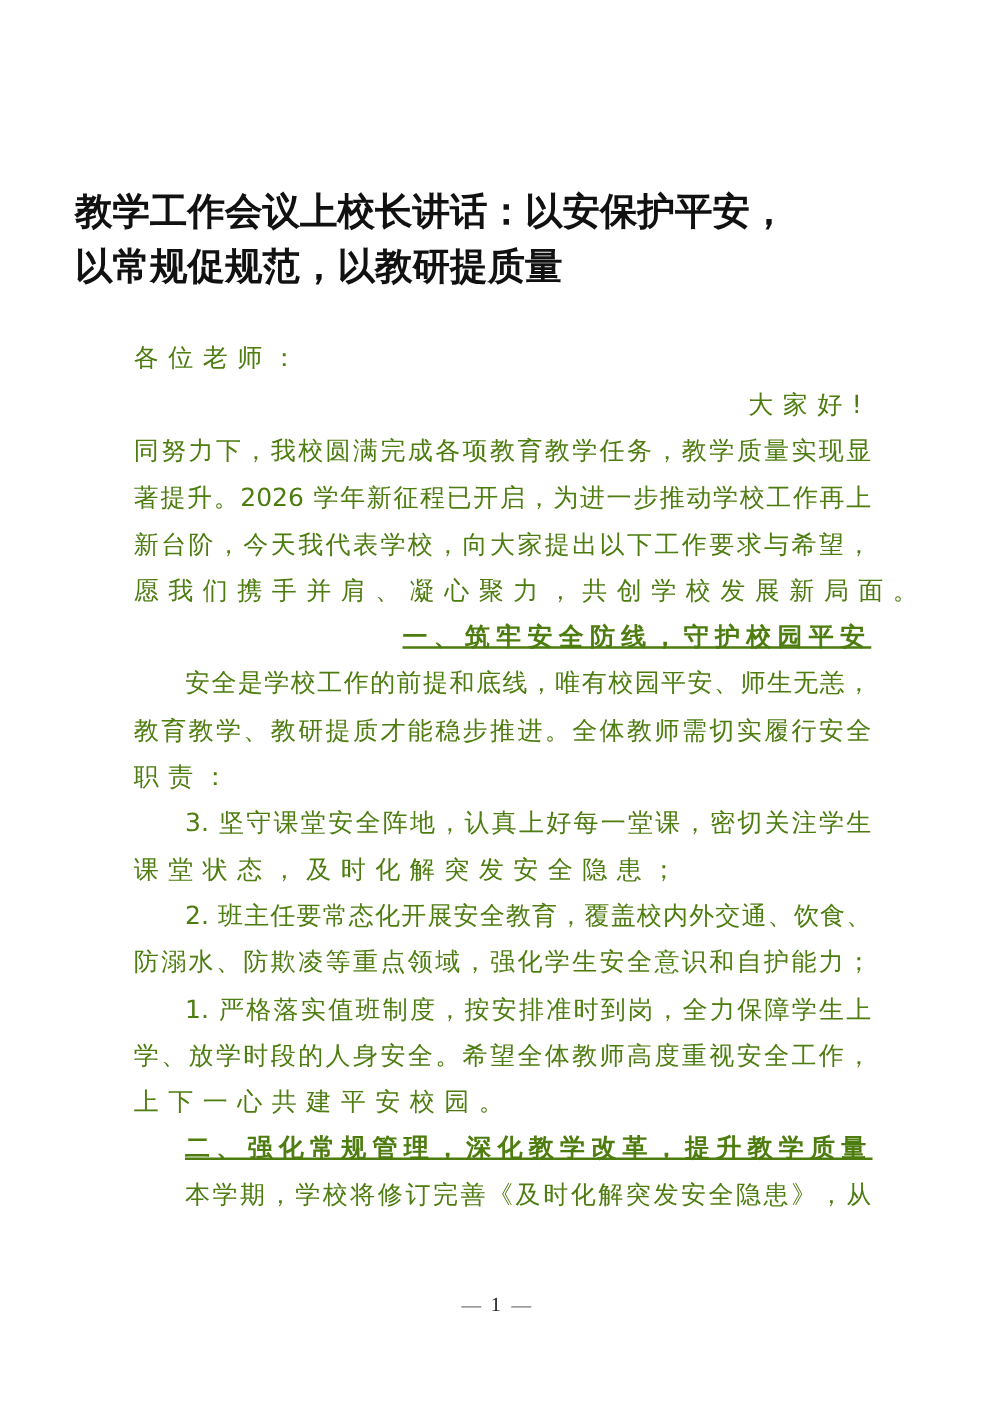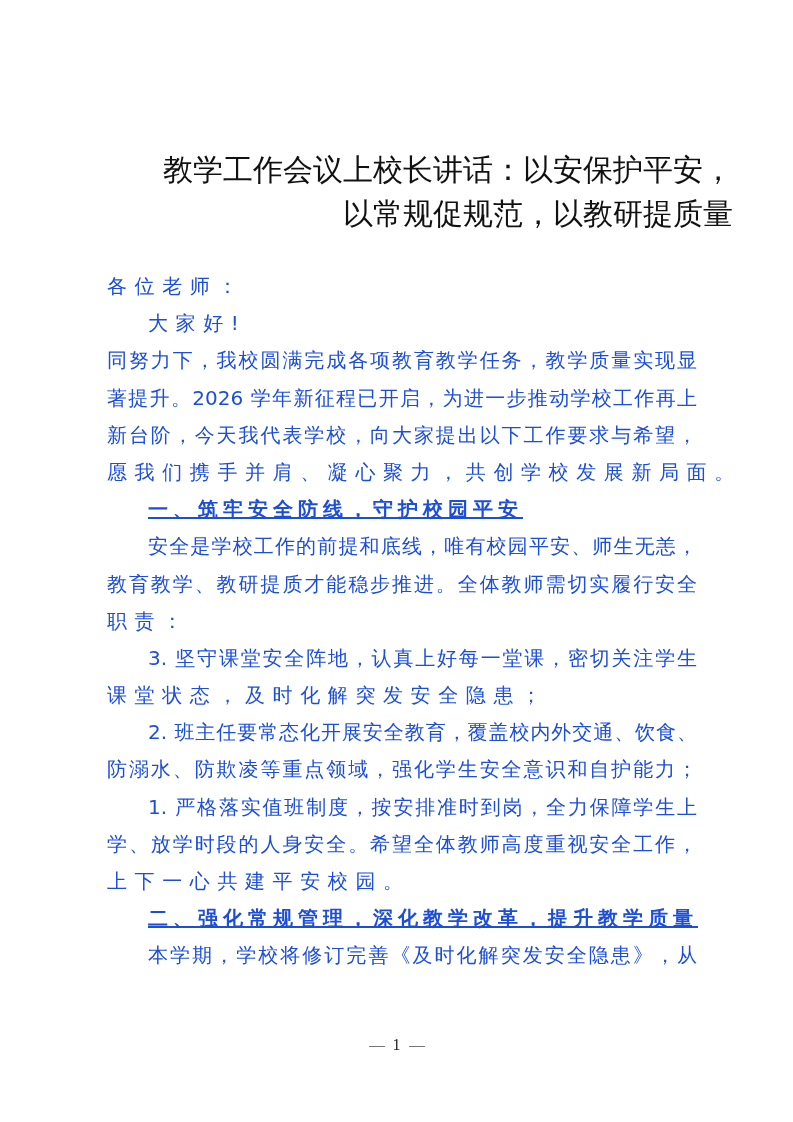--- a/index.html
+++ b/index.html
@@ -1,35 +1,35 @@
 <!DOCTYPE html>
 <html><head>
 <meta charset="utf-8">
 <style>
   html, body { margin: 0; padding: 0; background: #ffffff; }
   body { width: 793px; height: 1122px; position: relative; overflow: hidden; }
   .page { position: absolute; left: 0; top: 0; width: 793px; height: 1122px; background: #fff; }
   .title {
     position: absolute; left: 60px; width: 673px; top: 148px;
-    text-align: right;
+    text-align: left;
     font-family: "DejaVu Serif", "Liberation Serif", serif;
-    font-weight: normal; font-size: 30px; line-height: 44px; color: #111;
+    font-weight: bold; font-size: 30px; line-height: 44px; color: #111;
   }
   .title div { white-space: nowrap; }
   .body {
     position: absolute; left: 107px; top: 268px; width: 590px;
     font-family: "DejaVu Sans", "Liberation Sans", sans-serif;
-    font-size: 20px; color: #1d4ed8;
+    font-size: 20px; color: #4d7c0f;
   }
   .line {
     height: 37.2px; line-height: 37.2px; white-space: nowrap;
     letter-spacing: 7.6px;
   }
   .line.justify { text-align: justify; text-align-last: justify; letter-spacing: 0; }
-  .indent { padding-left: 41px; }
+  .indent { padding-left: 41px; text-align: right; }
   .heading { font-weight: bold; letter-spacing: 5px; text-decoration: underline; }
   .footer {
     position: absolute; left: 0; width: 793px; top: 1036px; text-align: center;
     font-family: "Liberation Serif", serif; font-size: 16px; color: #222;
   }
   .footer .dash { display: inline-block; width: 16px; height: 1px; background: #777; vertical-align: middle; margin: 0 8px; }
 </style>
 </head>
 <body>
 

